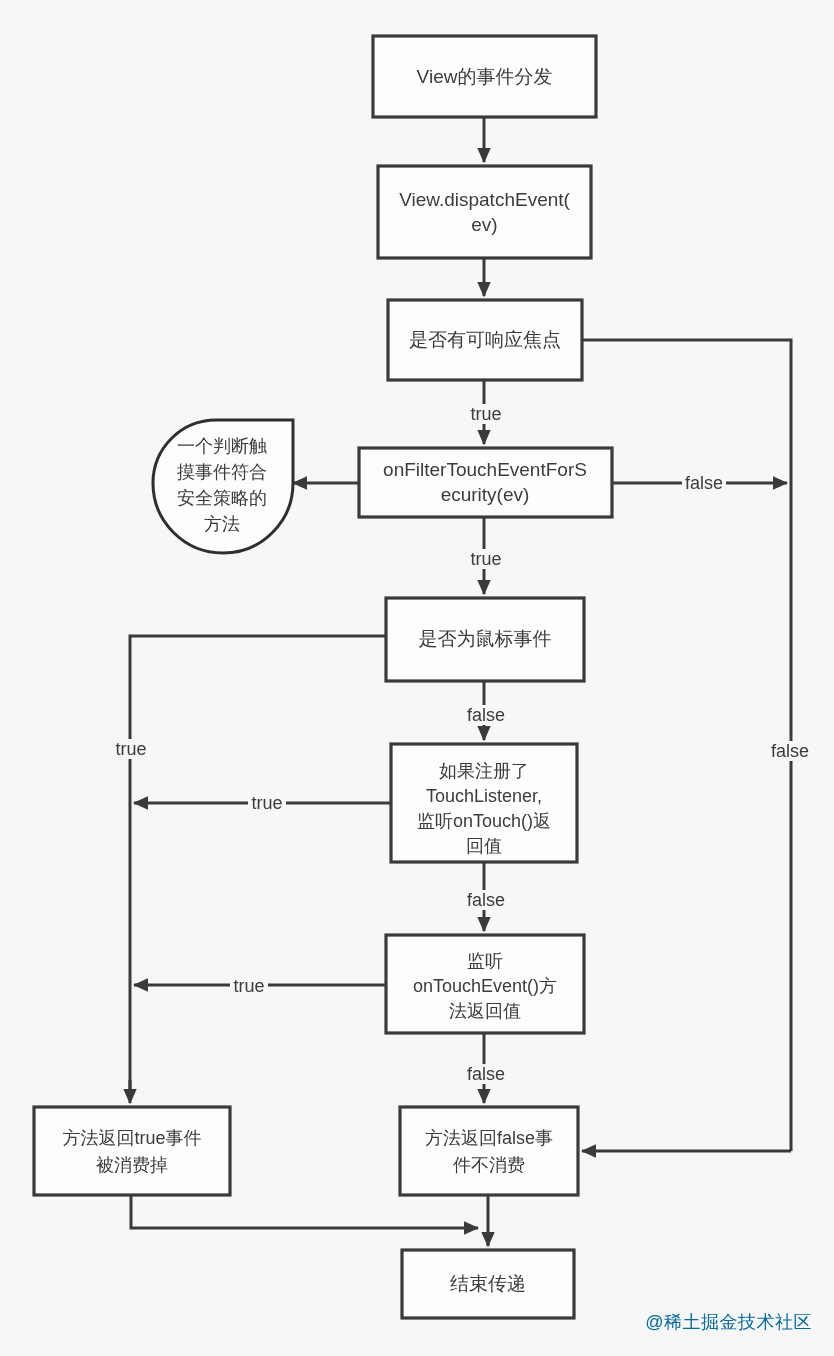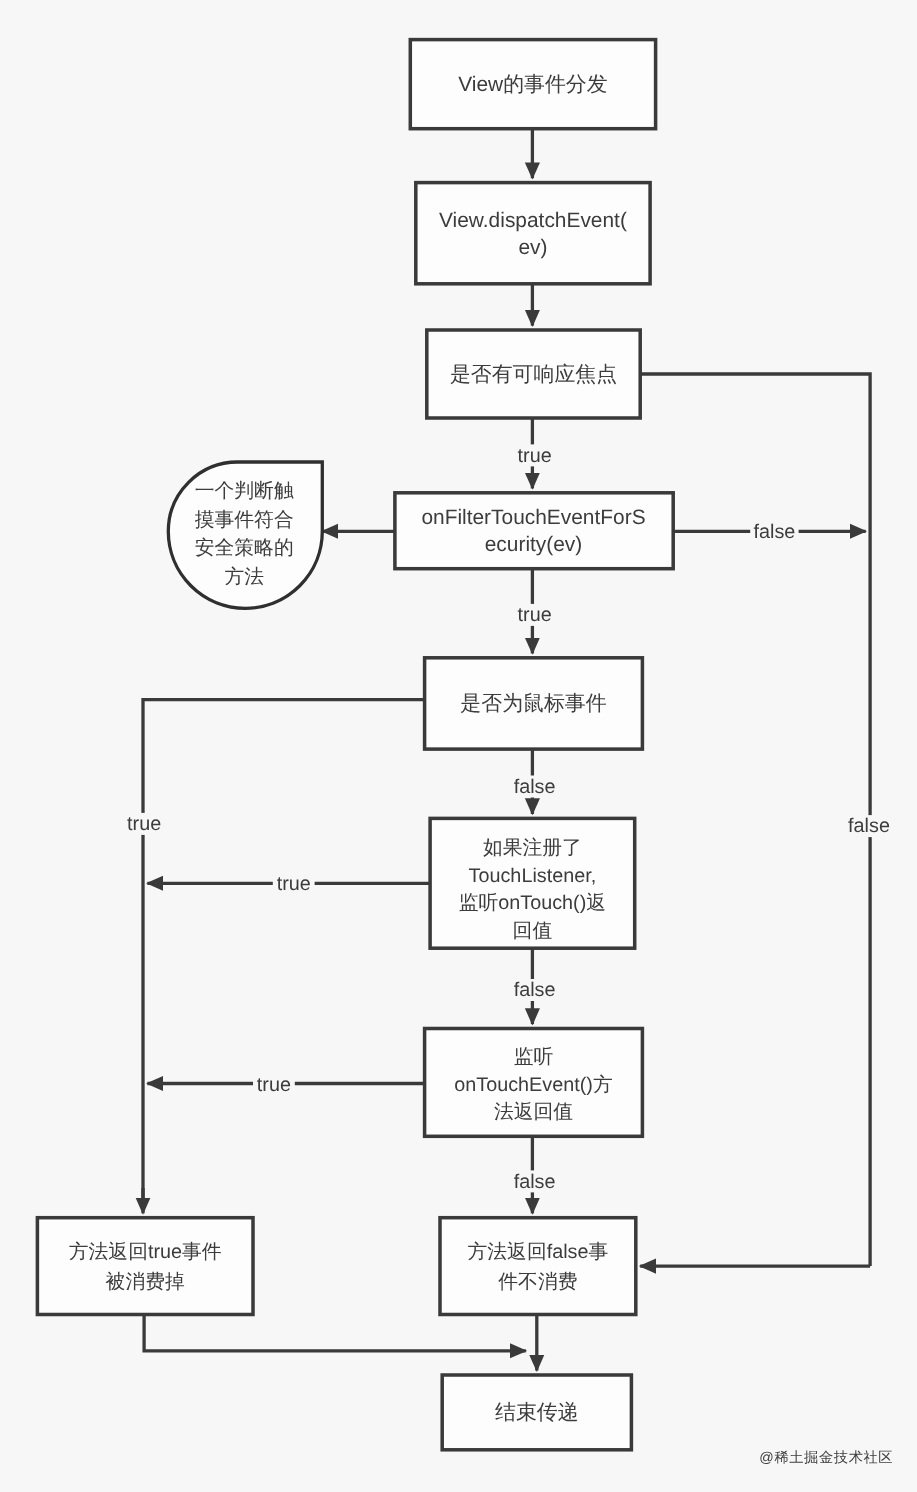--- a/index.html
+++ b/index.html
@@ -58,22 +58,22 @@
     text-anchor: middle;
     dominant-baseline: middle;
   }
   .edge-label-bg {
     fill: #f7f7f7;
   }
   .watermark {
     position: absolute;
     right: 22px;
     bottom: 22px;
-    color: #404040;
-    font-size: 13px;
+    color: #0369a1;
+    font-size: 18px;
     font-family: "Liberation Sans", "DejaVu Sans", sans-serif;
     letter-spacing: 0.5px;
     user-select: none;
   }
 </style>
 </head>
 <body>
 
 <div id="chart-root">
 <svg width="834" height="1356" viewBox="0 0 834 1356" xmlns="http://www.w3.org/2000/svg">

